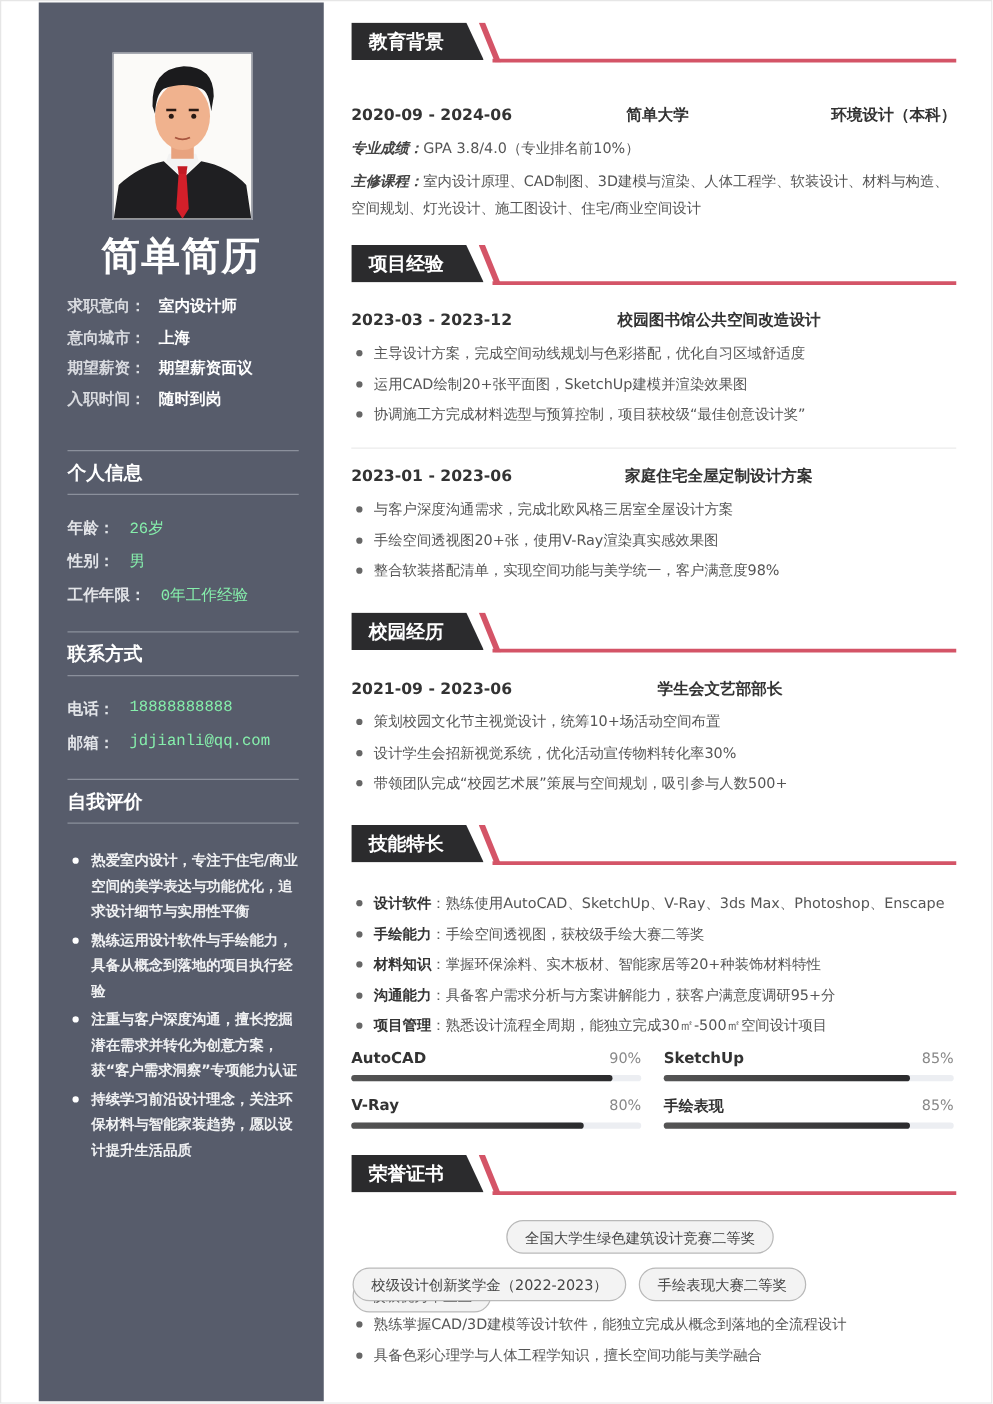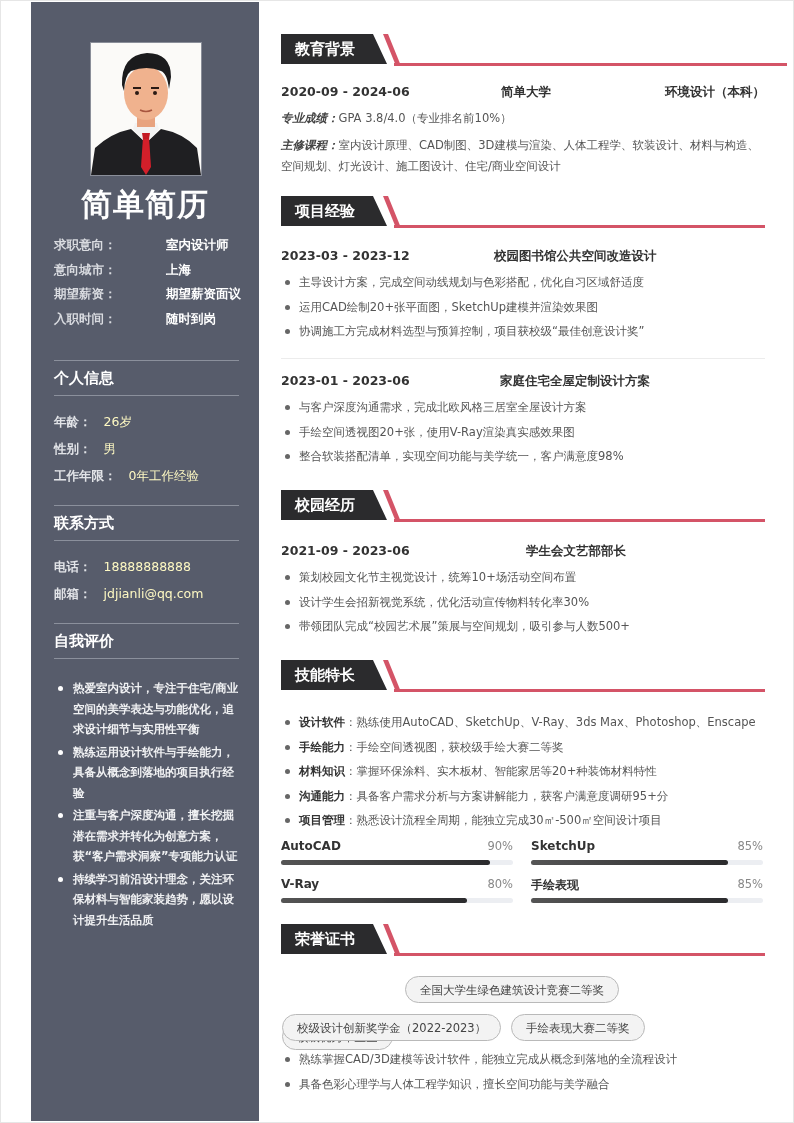--- a/index.html
+++ b/index.html
@@ -14,31 +14,31 @@
   }
   .photo {
     position: absolute; left: 59px; top: 40px; width: 110px; height: 132px;
     background: #fbfaf8; border: 1px solid #8a8e99; overflow: hidden;
   }
   .name {
     position: absolute; left: 0; width: 228px; top: 182px; text-align: center;
     font-size: 31px; font-weight: bold; letter-spacing: 1px; color: #fff;
   }
   .intent { position: absolute; left: 23px; top: 235px; }
-  .intent .row { height: 24.5px; font-size: 12.5px; font-weight: bold; display: flex; gap: 39px; }
+  .intent .row { height: 24.5px; font-size: 12.5px; font-weight: bold; display: flex; }
   .intent .lbl { color: #d9dbe0; width: 73px; }
   .intent .val { color: #fff; }
   .side-sec-title {
     position: absolute; left: 23px; width: 185px; border-top: 1px solid #8b909c; border-bottom: 1px solid #8b909c;
     font-size: 15px; font-weight: bold; color: #fff; padding: 8px 0 7px 0;
   }
   .info-rows { position: absolute; left: 23px; }
   .info-rows .row { height: 27px; font-size: 12.5px; display: flex; }
   .info-rows .lbl { color: #e2e4e8; font-weight: bold; }
-  .info-rows .val { color: #fef9c3; margin-left: 12px; }
+  .info-rows .val { color: #86efac; margin-left: 12px; font-family: Liberation Mono, monospace; }
   .self-list { position: absolute; left: 23px; top: 676px; width: 188px; margin: 0; padding: 0; list-style: none; }
   .self-list li { position: relative; padding-left: 19px; font-size: 11.5px; font-weight: bold; line-height: 20.5px; color: #f0f1f3; margin-bottom: 2px; }
   .self-list li::before { content: ""; position: absolute; left: 4px; top: 8px; width: 5px; height: 5px; border-radius: 50%; background: #fff; }
 
   .main { position: absolute; left: 281px; top: 0; width: 484px; }
   .sec-head { position: absolute; left: 0; width: 484px; height: 32px; }
   .sec-head .tag {
     position: absolute; left: 0; top: 0; height: 30px; width: 106px; background: #2b2b2d;
     clip-path: polygon(0 0, 92px 0, 106px 30px, 0 30px);
     color: #fff; font-weight: bold; font-size: 15px; line-height: 30px; padding-left: 14px; box-sizing: border-box;
@@ -148,21 +148,21 @@
   <ul class="self-list">
     <li>热爱室内设计，专注于住宅/商业空间的美学表达与功能优化，追求设计细节与实用性平衡</li>
     <li>熟练运用设计软件与手绘能力，具备从概念到落地的项目执行经验</li>
     <li>注重与客户深度沟通，擅长挖掘潜在需求并转化为创意方案，获“客户需求洞察”专项能力认证</li>
     <li>持续学习前沿设计理念，关注环保材料与智能家装趋势，愿以设计提升生活品质</li>
   </ul>
 </div>
 
 <div class="main">
 
-  <div class="sec-head" style="top:34px;padding-left:22px;">
+  <div class="sec-head" style="top:18px;">
     <div class="tag">教育背景</div>
     <div class="slash"></div>
     <div class="line"></div>
   </div>
   <div class="entry-head" style="top:84px;">
     <span class="date">2020-09 - 2024-06</span>
     <span class="mid" style="left:220px;">简单大学</span>
     <span class="right">环境设计（本科）</span>
   </div>
   <div class="kv" style="top:108px;">

